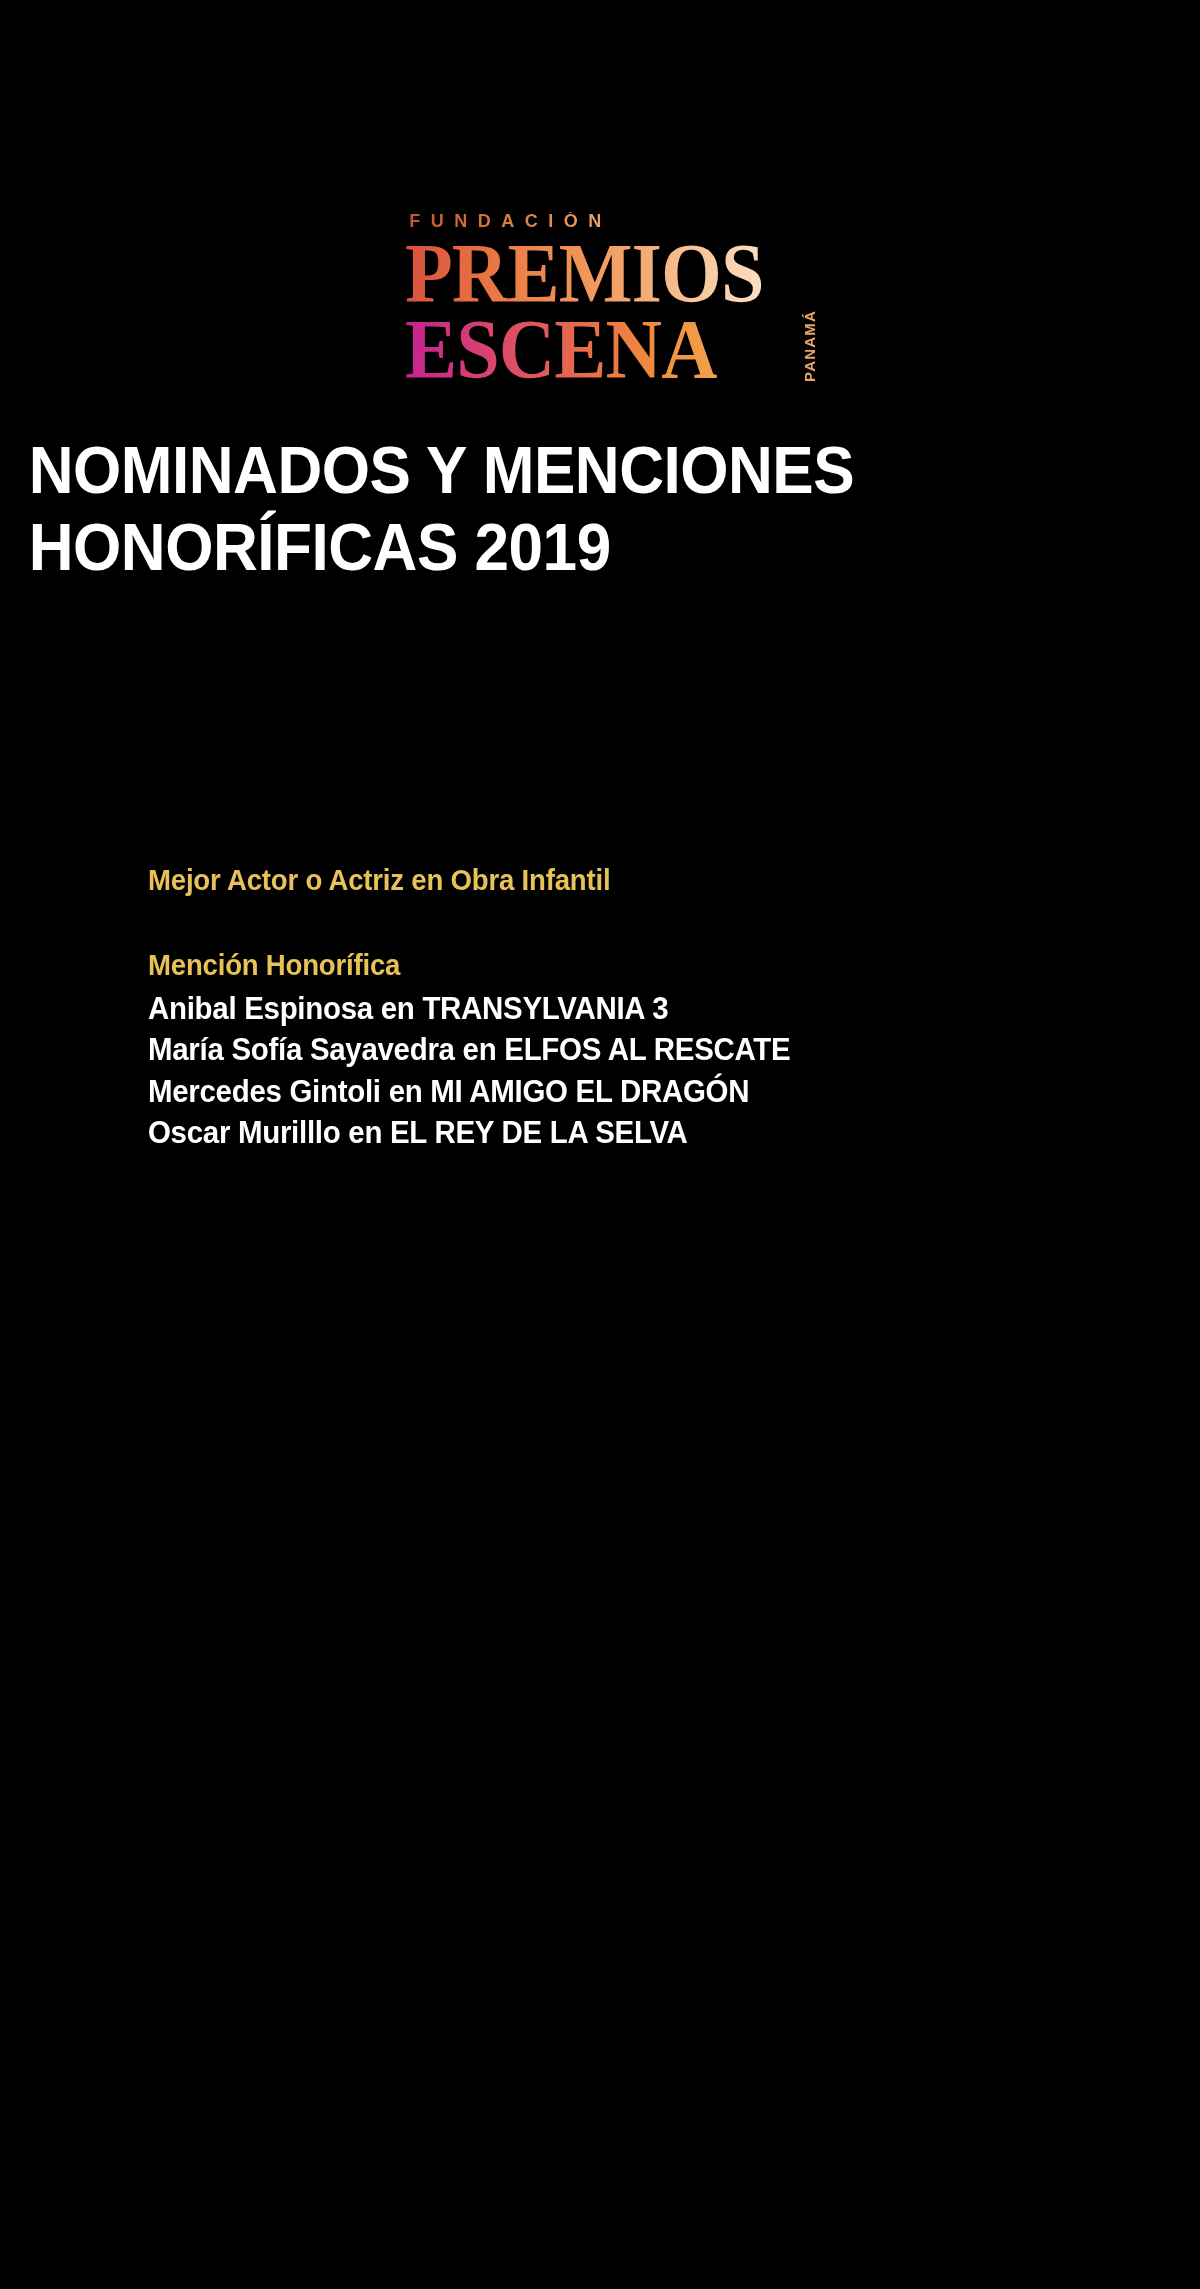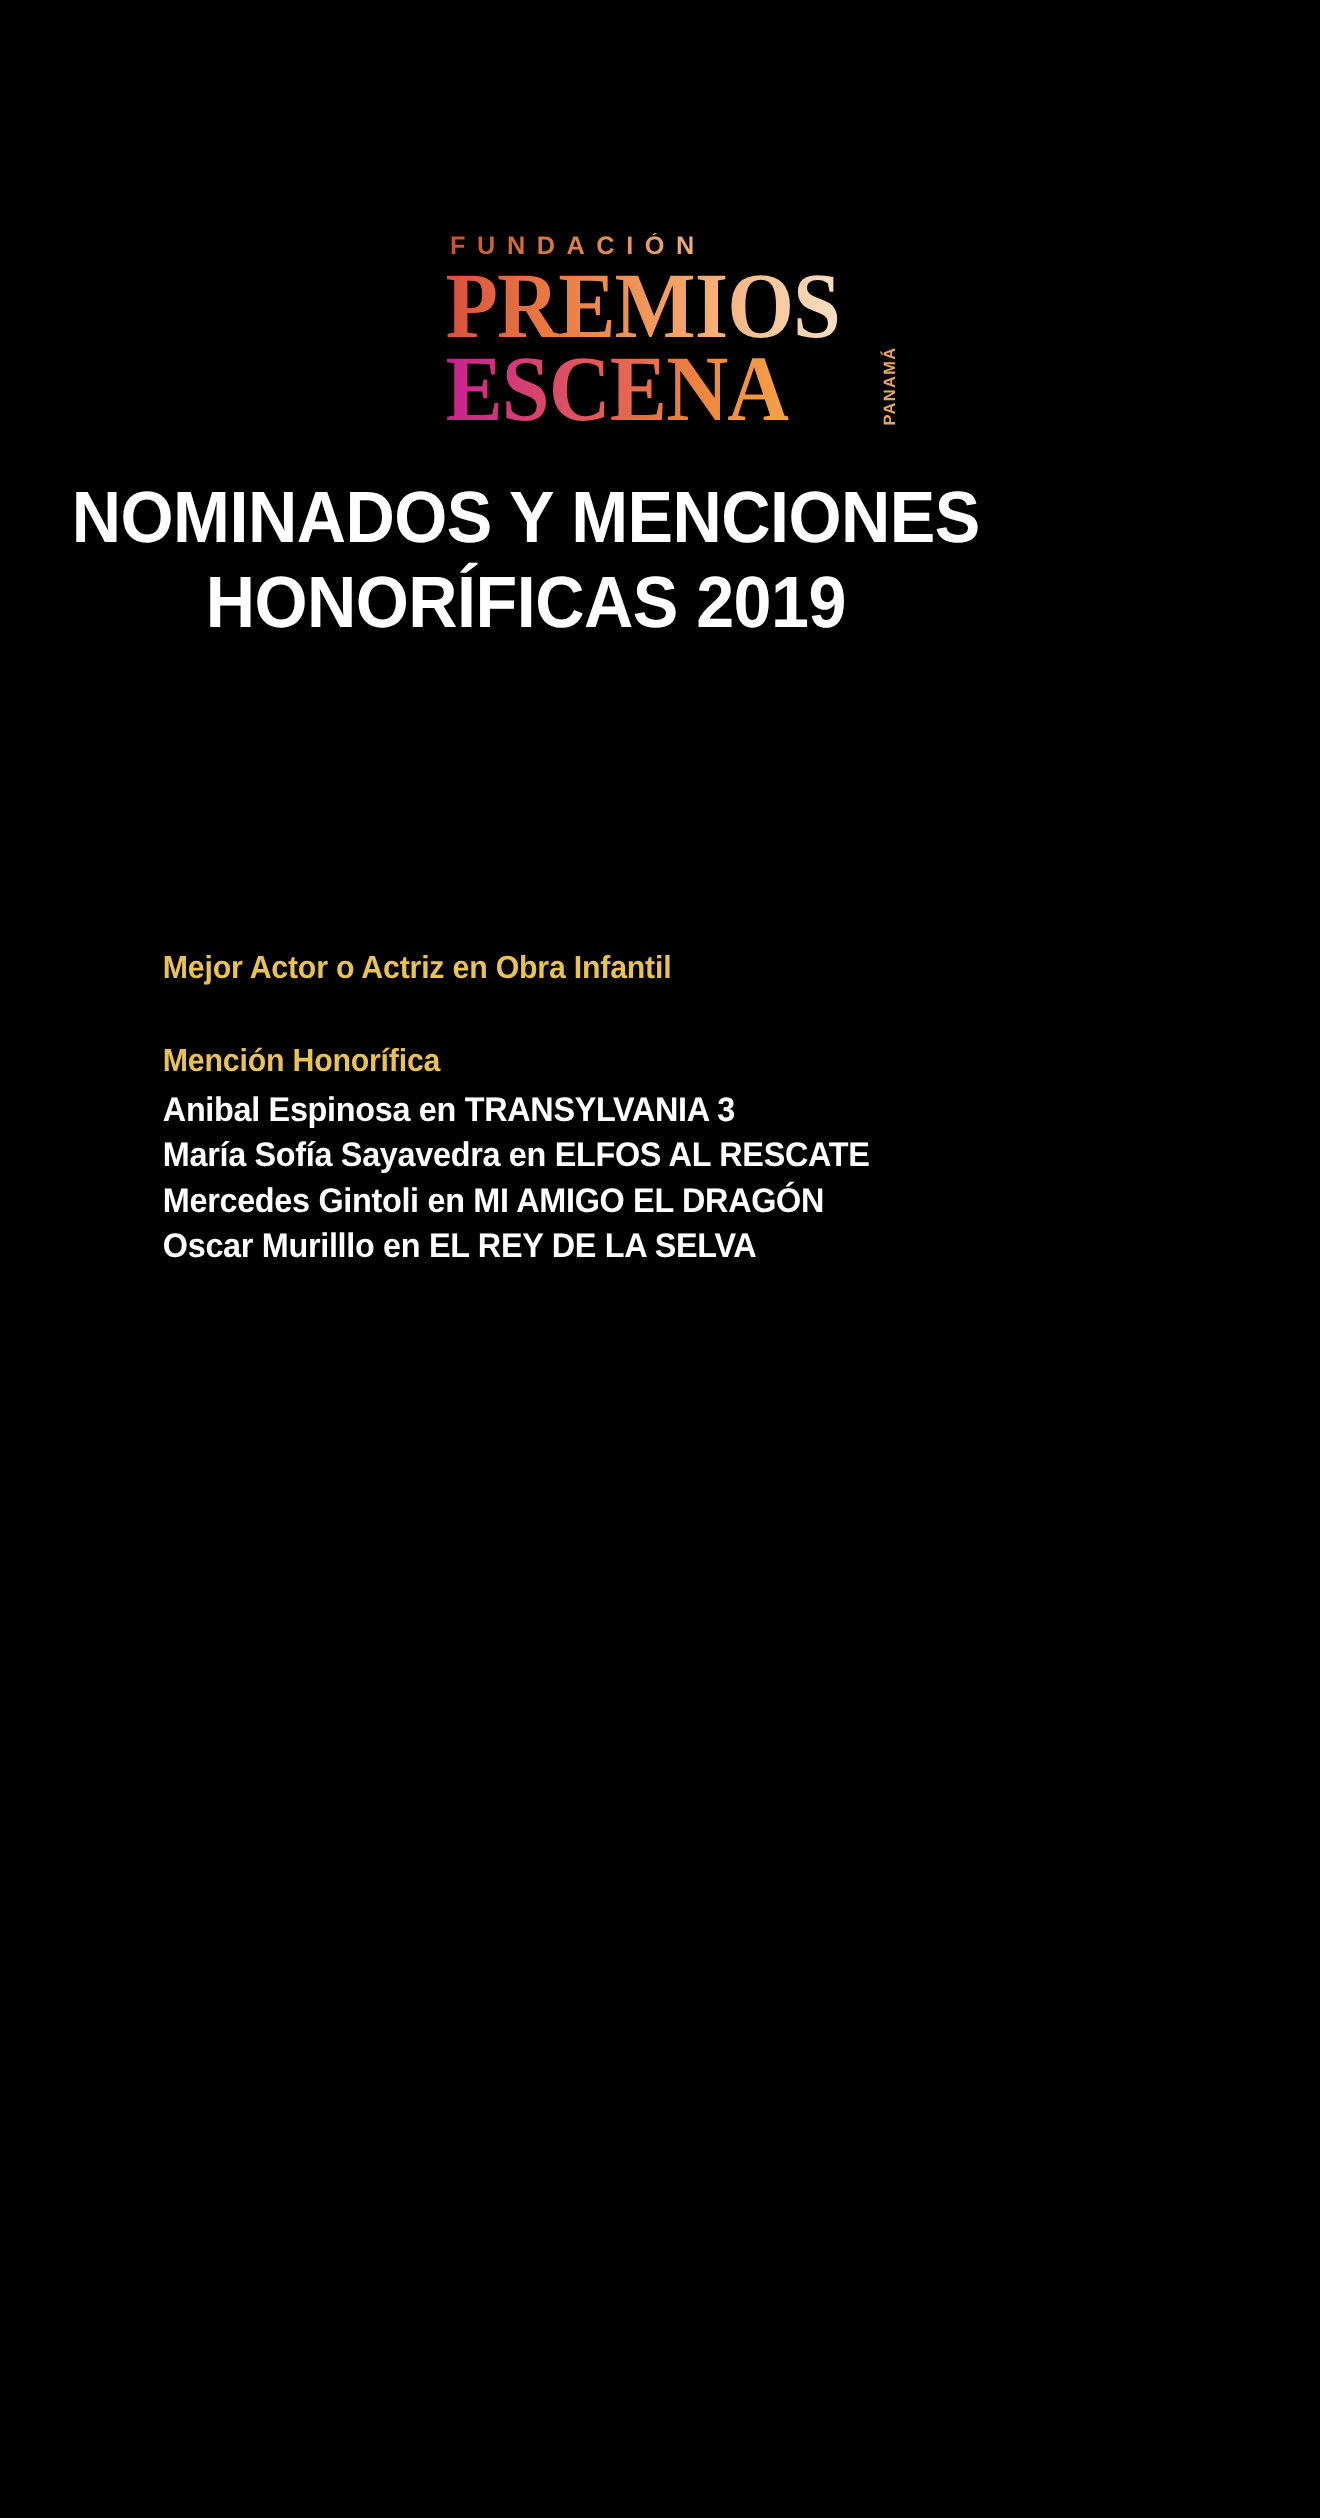--- a/index.html
+++ b/index.html
@@ -27,21 +27,21 @@
     text-align: center;
   }
   #logo-inner {
     display: inline-block;
     position: relative;
     text-align: left;
   }
 
   .logo-fundacion {
     font-family: "Liberation Sans", "DejaVu Sans", sans-serif;
-    font-size: 23px;
+    font-size: 18px;
     font-weight: 700;
     letter-spacing: 10.5px;
     line-height: 1;
     margin-left: 4px;
     background-image: linear-gradient(95deg,
         #c2552e 0%, #d4703a 18%, #e29258 40%,
         #efb684 62%, #f6d6b2 82%, #f9e6cf 100%);
     -webkit-background-clip: text;
     background-clip: text;
     color: transparent;
@@ -103,21 +103,21 @@
     color: #e8a365;
     white-space: nowrap;
   }
 
   
   #headline {
     position: absolute;
     left: 0;
     top: 432px;
     width: 956px;
-    text-align: center;
+    text-align: left;
   }
   #headline .hl-line {
     display: block;
     font-family: "Liberation Sans", "DejaVu Sans", sans-serif;
     font-weight: 700;
     font-size: 66px;
     line-height: 1.16;
     letter-spacing: -0.5px;
     color: #ffffff;
     transform: scaleX(0.94);

